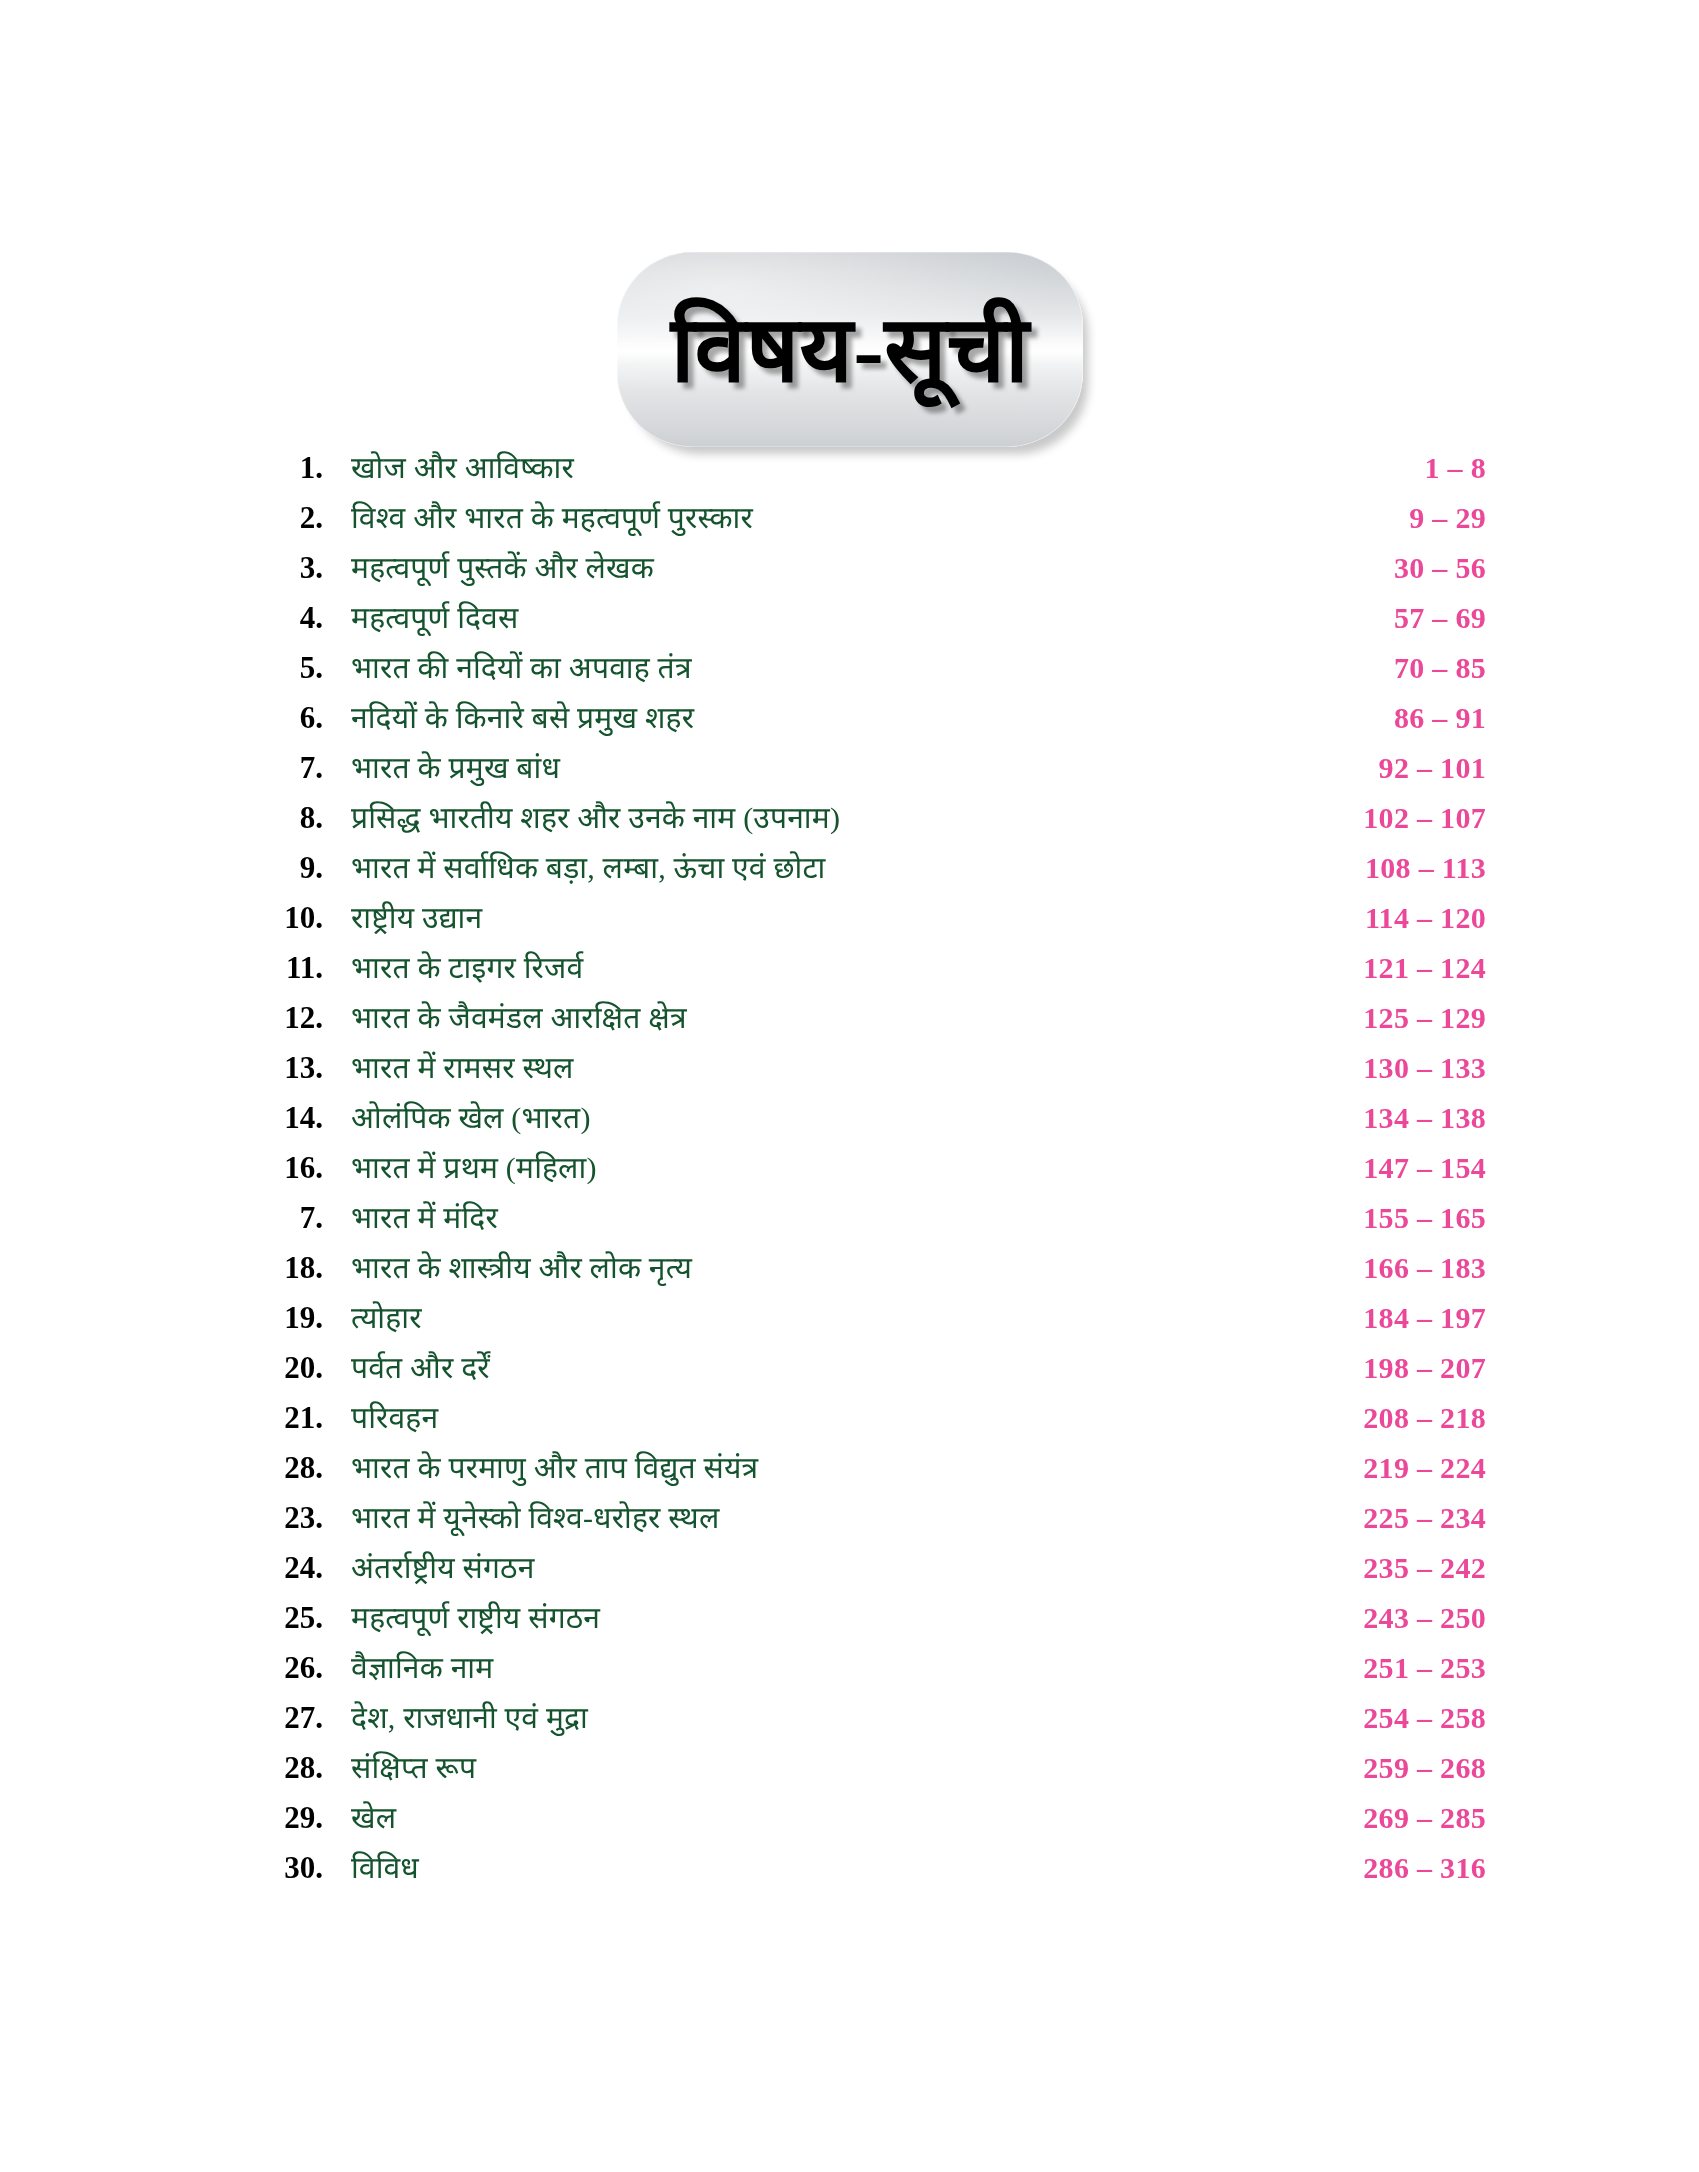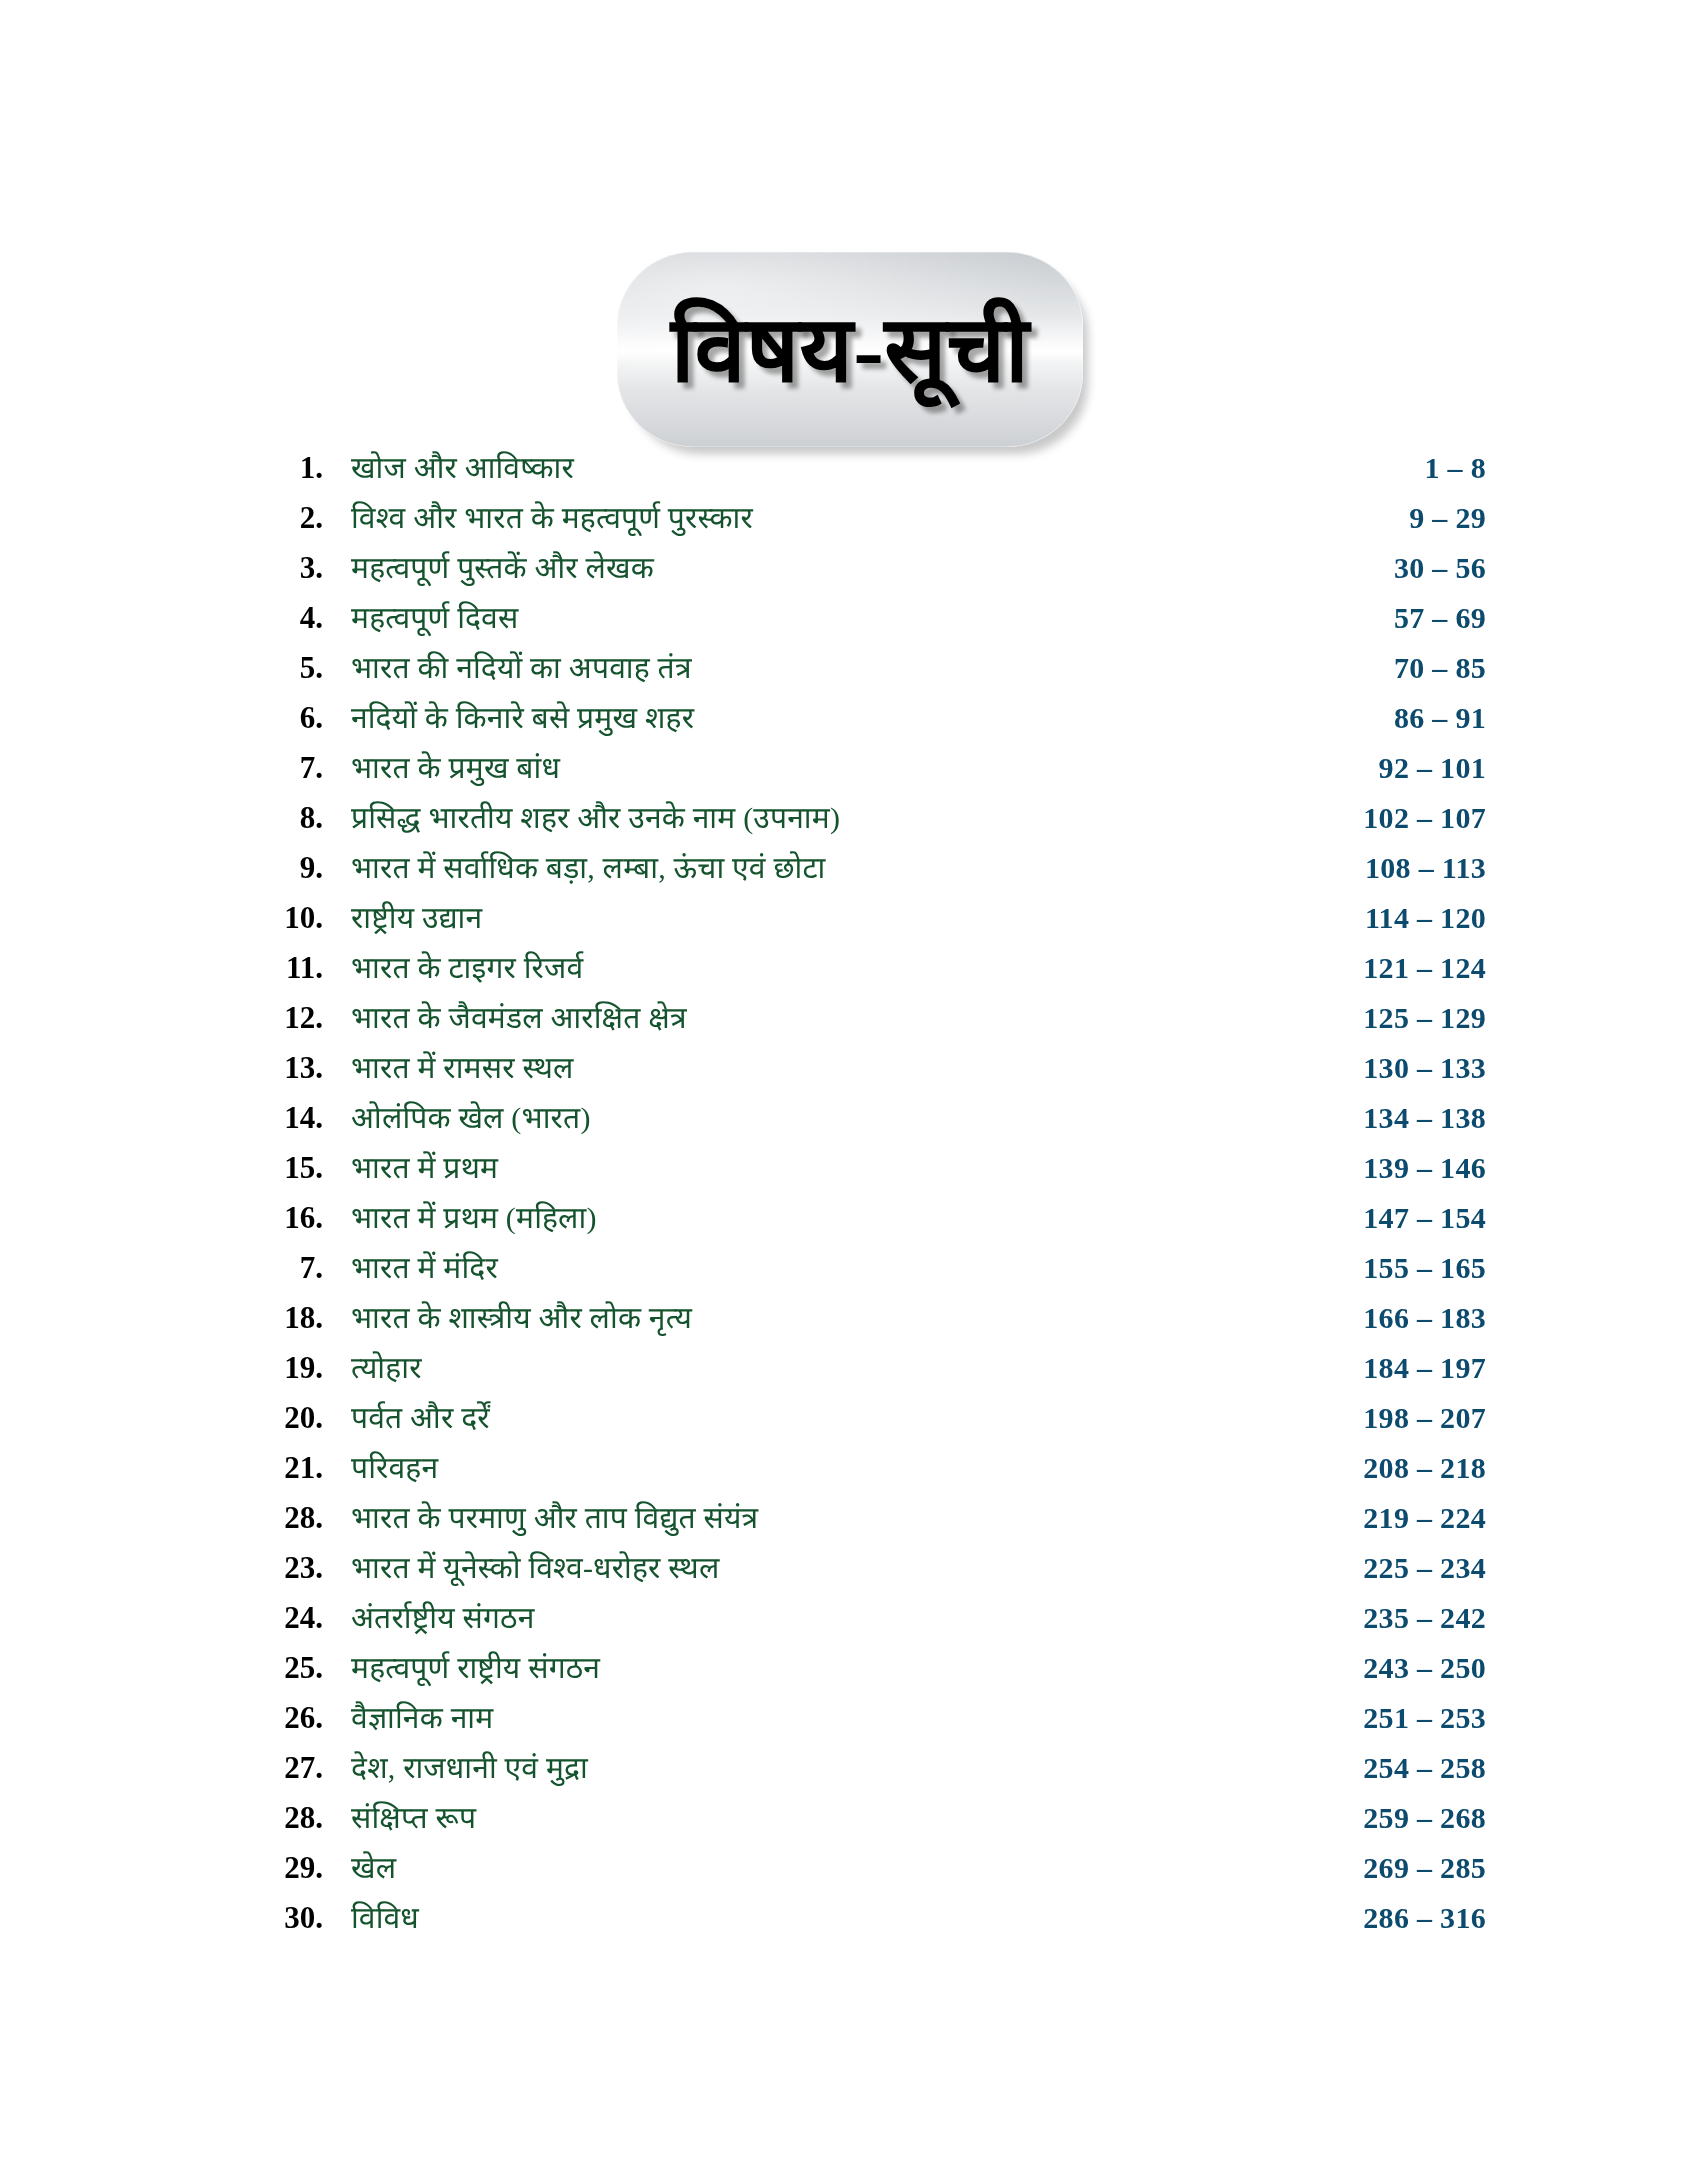--- a/index.html
+++ b/index.html
@@ -110,21 +110,21 @@
     color: #14532d;
     white-space: nowrap;
     letter-spacing: 0.2px;
   }
   .pages {
     flex: 0 0 208px;
     text-align: right;
     font-weight: 700;
     font-size: 30px;
     line-height: 1;
-    color: #0c4a6e;
+    color: #ec4899;
     white-space: nowrap;
     letter-spacing: 0.3px;
   }
 </style>
 </head>
 <body>
 
 <div class="page">
 
   <div class="title-wrap">
@@ -198,25 +198,20 @@
         <div class="num">13.</div>
         <div class="chapter">भारत में रामसर स्थल</div>
         <div class="pages">130 – 133</div>
       </div>
       <div class="toc-row">
         <div class="num">14.</div>
         <div class="chapter">ओलंपिक खेल (भारत)</div>
         <div class="pages">134 – 138</div>
       </div>
       <div class="toc-row">
-        <div class="num">15.</div>
-        <div class="chapter">भारत में प्रथम</div>
-        <div class="pages">139 – 146</div>
-      </div>
-      <div class="toc-row">
         <div class="num">16.</div>
         <div class="chapter">भारत में प्रथम (महिला)</div>
         <div class="pages">147 – 154</div>
       </div>
       <div class="toc-row">
         <div class="num">7.</div>
         <div class="chapter">भारत में मंदिर</div>
         <div class="pages">155 – 165</div>
       </div>
       <div class="toc-row">

